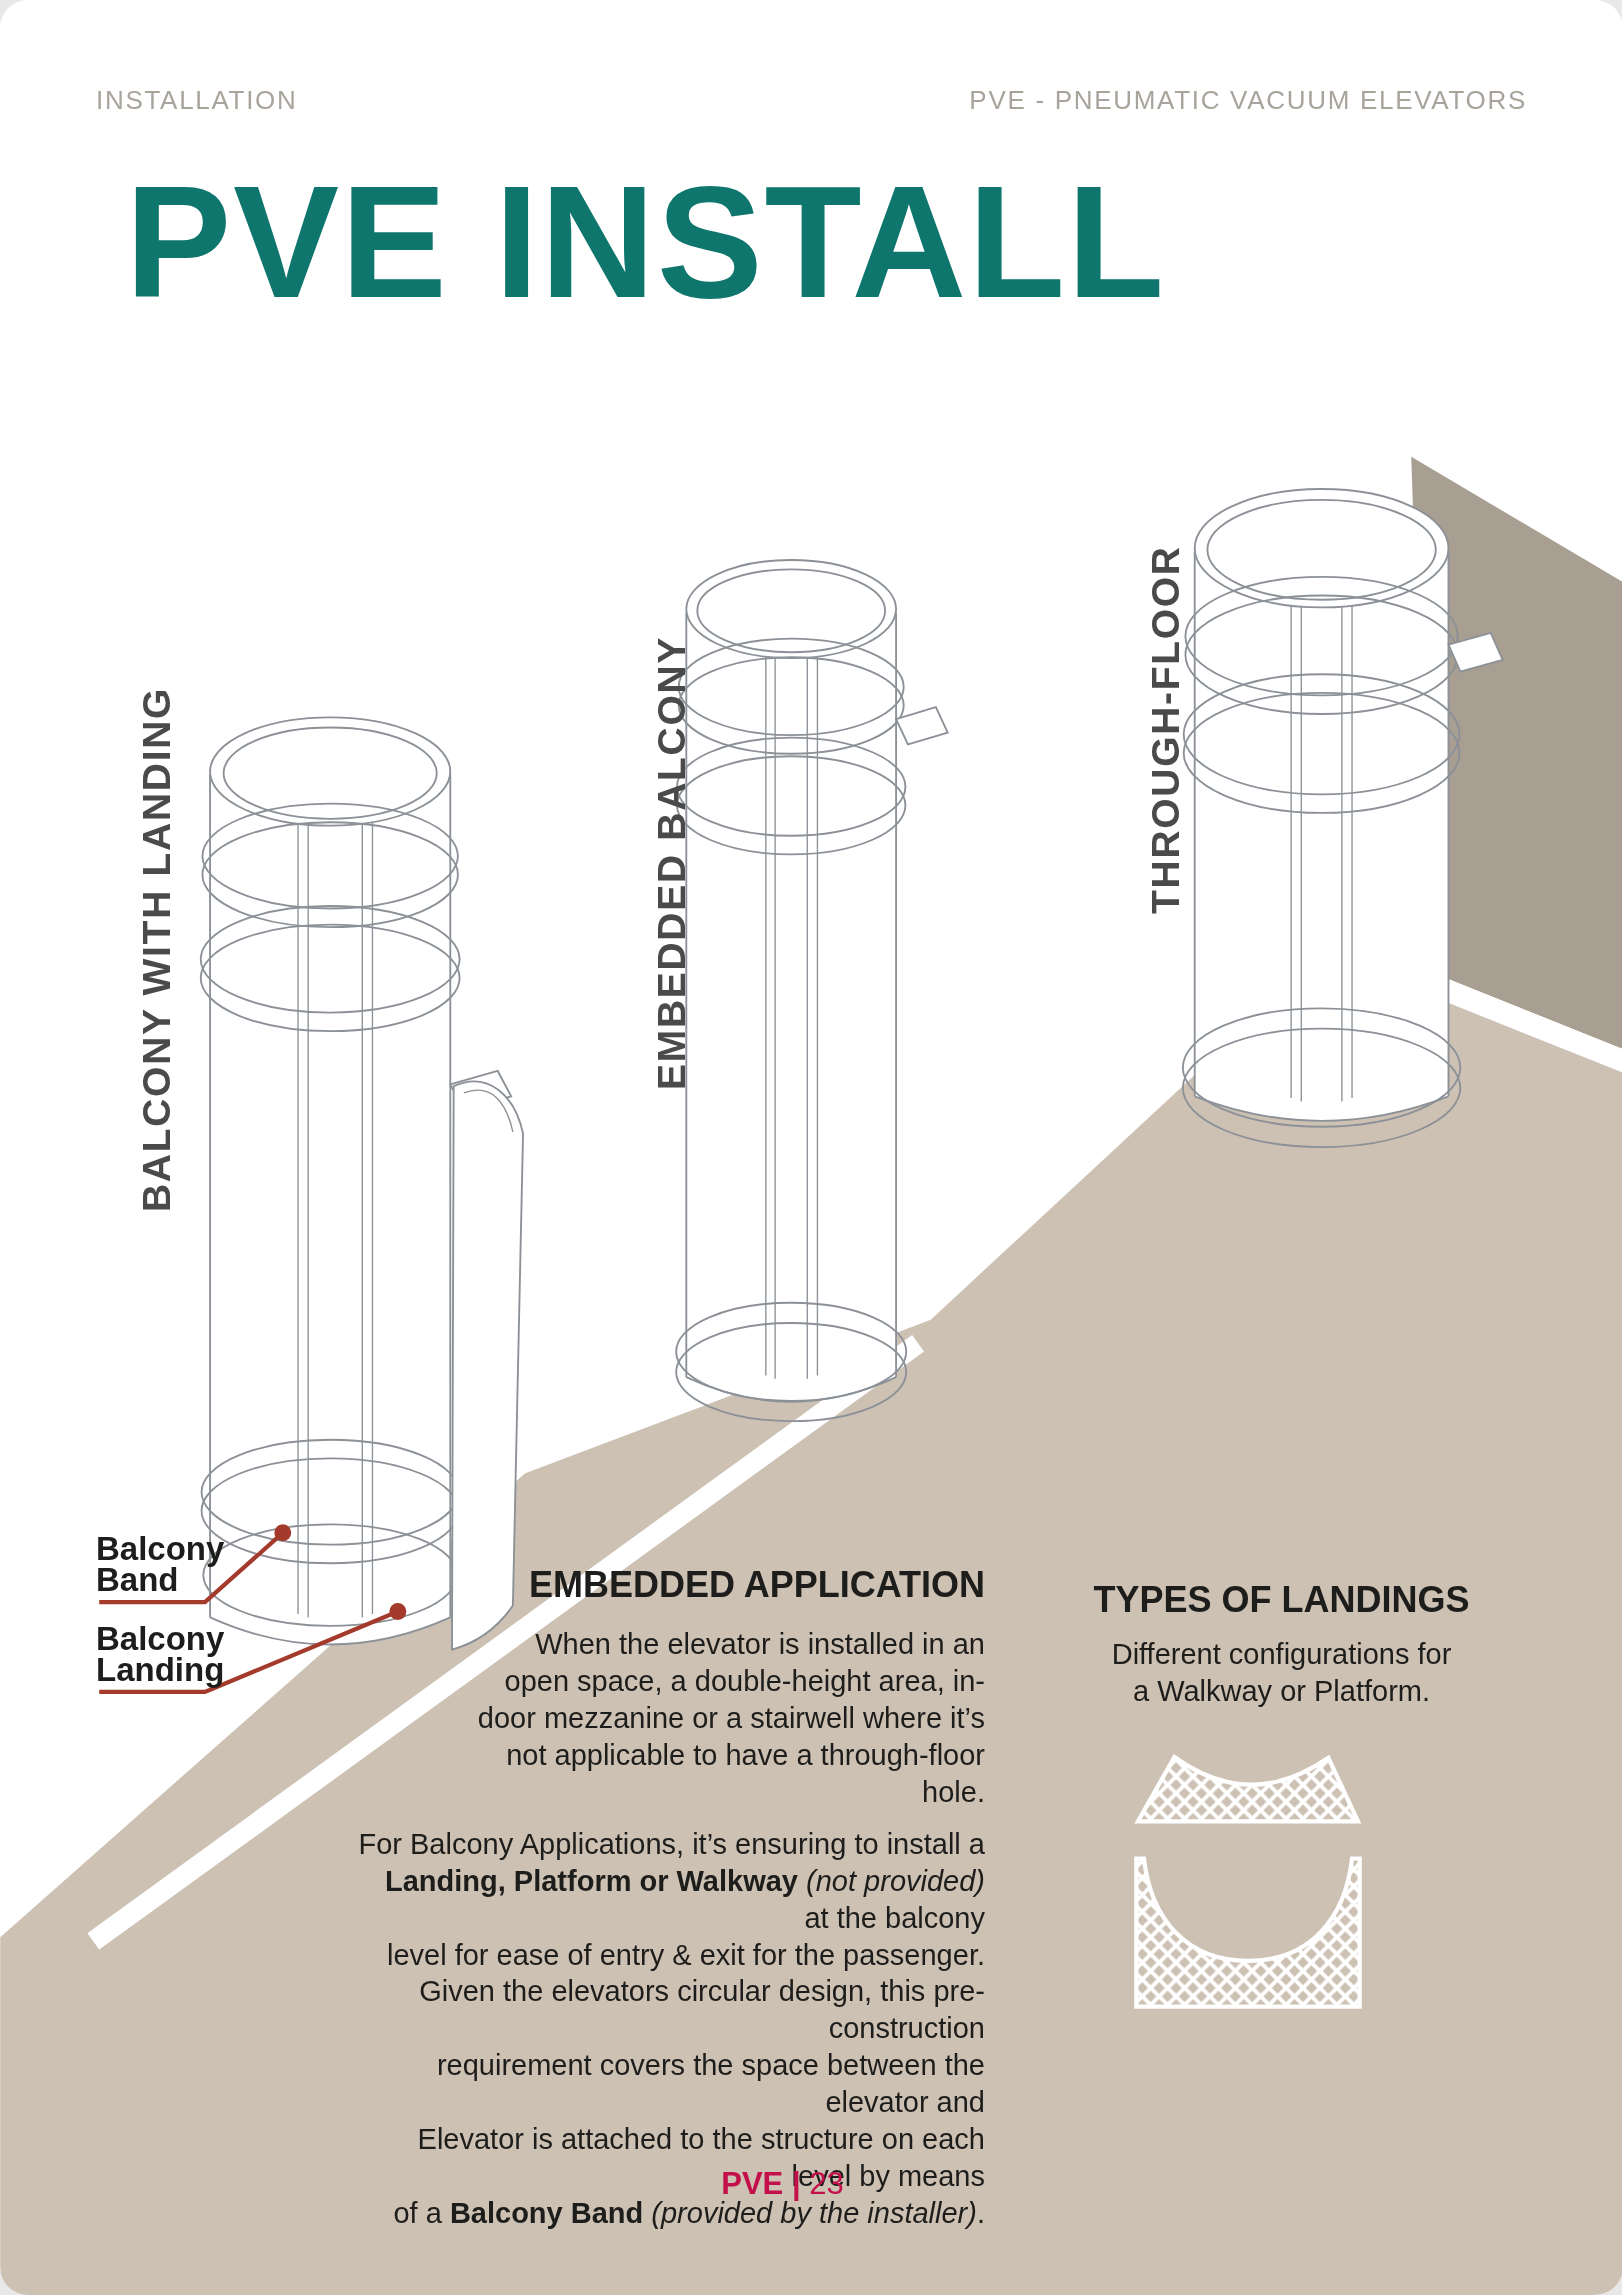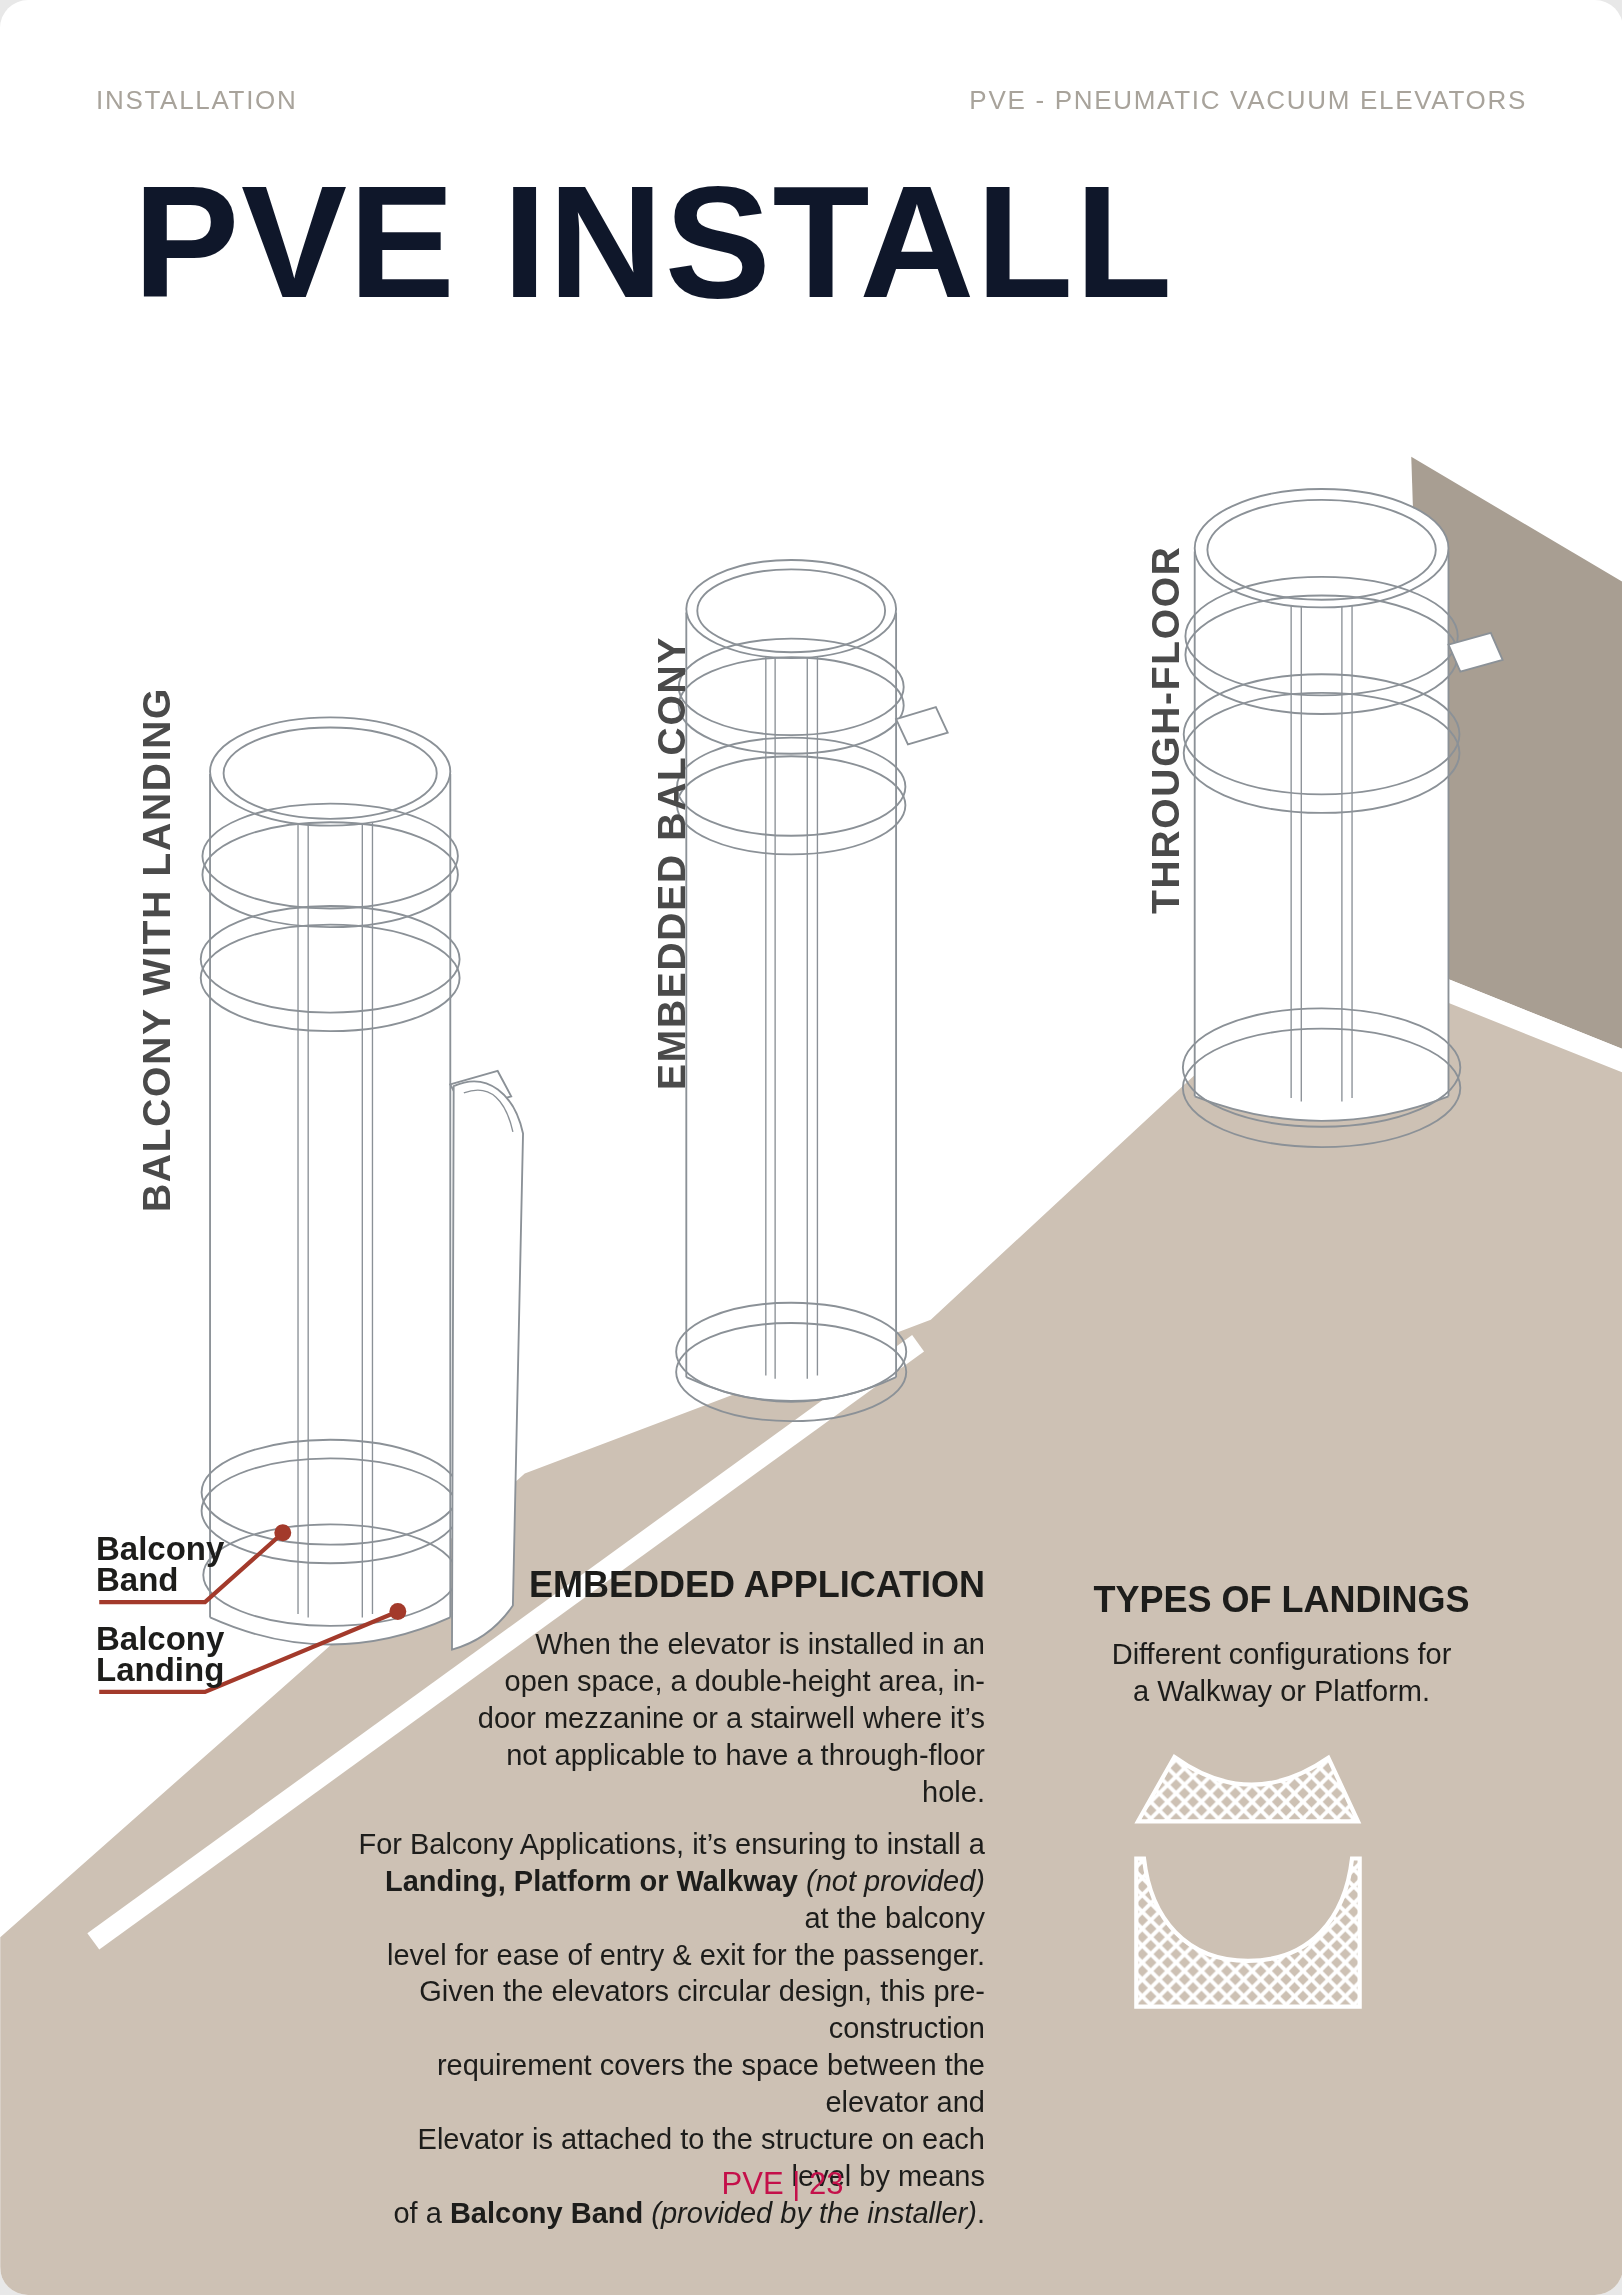--- a/index.html
+++ b/index.html
@@ -11,24 +11,24 @@
     font-family:"Liberation Sans","DejaVu Sans",sans-serif;
     border-radius:28px;
   }
   #scene{position:absolute;left:0;top:0;z-index:0;}
   .txt{position:absolute;z-index:2;}
   .hdr{
     font-size:26px;letter-spacing:1.7px;color:#a8a39b;
     white-space:nowrap;
   }
   #page-title{
-    left:8px;width:1291px;top:151px;
+    left:0;width:1291px;top:151px;
     text-align:center;
     font-size:159px;font-weight:bold;letter-spacing:1.7px;
-    color:#0f172a;white-space:nowrap;
+    color:#0f766e;white-space:nowrap;
   }
   .vlabel{
     transform:rotate(-90deg);transform-origin:0 0;
     font-size:39px;font-weight:bold;letter-spacing:1.7px;
     color:#4a4a4a;white-space:nowrap;
   }
   .callout{
     font-size:33px;font-weight:bold;color:#1d1d1b;line-height:31px;
     white-space:nowrap;
   }
@@ -37,21 +37,21 @@
   }
   .col-right{
     left:1068px;width:427px;text-align:center;color:#1d1d1b;
   }
   .h2{font-size:36px;font-weight:bold;white-space:nowrap;}
   .body-lines{font-size:29px;line-height:37px;}
   #footer{
     left:592px;width:381px;top:2166px;text-align:center;
     font-size:31px;color:#c4104a;white-space:nowrap;
   }
-  #footer b{font-weight:normal;}
+  #footer b{font-weight:bold;}
 </style>
 </head>
 <body>
 
 <div id="page">
 
   <svg id="scene" width="1623" height="2295" viewBox="0 0 1918 2713">
 
     <defs>
       <pattern id="xhatch" width="20" height="20" patternUnits="userSpaceOnUse">

